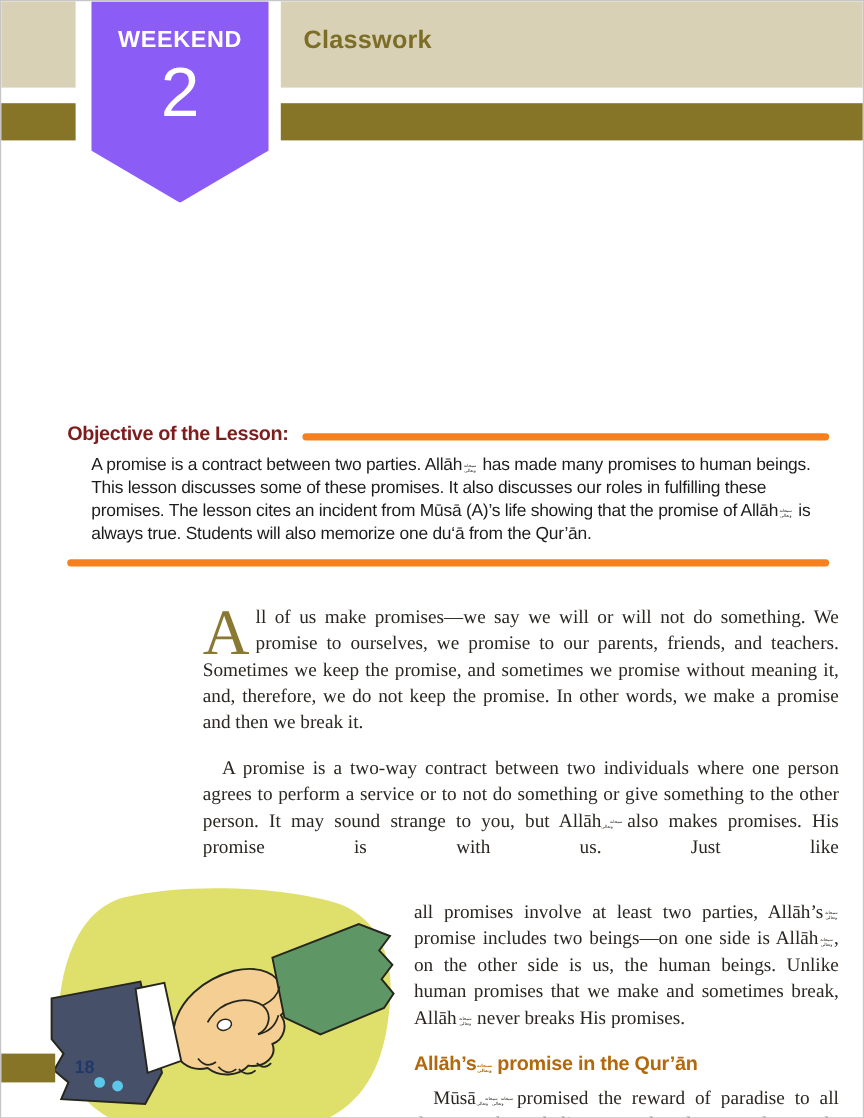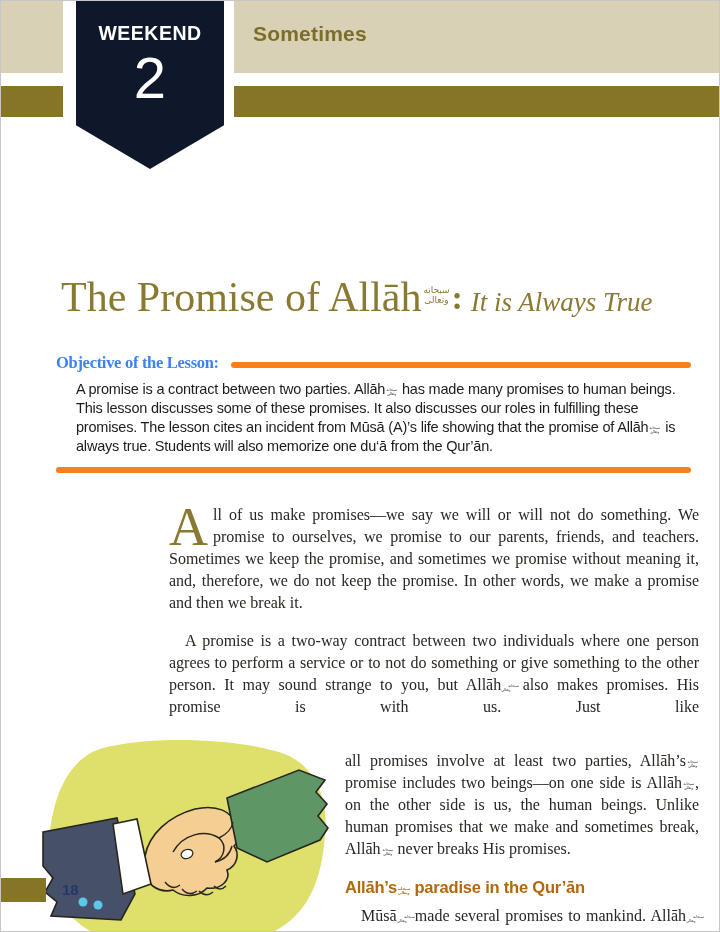--- a/index.html
+++ b/index.html
@@ -9,21 +9,21 @@
     font-family:"Liberation Serif", serif;color:#2b2621;overflow:hidden;
   }
   
   .beige-band{position:absolute;top:0;height:72px;background:#d8d1b5;}
   .beige-left{left:0;width:62px;}
   .beige-right{left:233px;right:0;}
   .olive-stripe{position:absolute;top:85px;height:31px;background:#867527;}
   .stripe-left{left:0;width:62px;}
   .stripe-right{left:233px;right:0;}
   .ribbon{
-    position:absolute;left:75px;top:0;width:148px;height:168px;background:#0f172a;
+    position:absolute;left:75px;top:0;width:148px;height:168px;background:#8b5cf6;
     clip-path:polygon(0 0,100% 0,100% 74%,50% 100%,0 74%);
     text-align:center;
   }
   .ribbon-label{
     margin-top:21px;font-family:"Liberation Sans",sans-serif;font-weight:bold;
     font-size:19.5px;letter-spacing:.5px;color:#ffffff;
   }
   .ribbon-number{
     margin-top:4px;font-family:"Liberation Sans",sans-serif;font-weight:400;
     font-size:58px;line-height:1;color:#ffffff;
@@ -40,22 +40,22 @@
     display:inline-block;width:30px;font-family:"DejaVu Sans",sans-serif;
     font-size:9px;line-height:1.1;text-align:center;color:#8a7932;
     vertical-align:8px;white-space:normal;
   }
   .title-colon{font-weight:bold;font-size:34px;color:#8a7932;margin-right:8px;vertical-align:2px;}
   .title-sub{font-style:italic;font-size:27px;color:#8a7932;}
   
   .objective{position:absolute;left:55px;right:28px;top:352px;}
   .obj-head-row{display:flex;align-items:center;}
   .obj-heading{
-    font-family:Liberation Serif, serif;font-weight:bold;font-size:16.5px;
-    letter-spacing:-.3px;color:#3b82f6;flex:none;
+    font-family:Liberation Sans, sans-serif;font-weight:bold;font-size:16.5px;
+    letter-spacing:-.3px;color:#7f1d1d;flex:none;
   }
   .obj-rule{flex:1;height:6px;background:#f5801d;border-radius:3px;margin-left:12px;margin-top:3px;}
   .obj-body{
     margin:7px 0 4px 20px;font-family:"Liberation Sans",sans-serif;font-size:14.5px;
     line-height:19px;letter-spacing:-.2px;color:#1c1c1c;text-align:left;
   }
   .obj-rule-bottom{height:6px;background:#f5801d;border-radius:3px;margin-top:11px;}
   
   .content{position:absolute;left:55px;right:20px;top:487px;font-size:16px;line-height:22px;}
   .para{text-align:justify;}
@@ -97,26 +97,23 @@
 
   <div>
     <div class="beige-band beige-left"></div>
     <div class="beige-band beige-right"></div>
     <div class="olive-stripe stripe-left"></div>
     <div class="olive-stripe stripe-right"></div>
     <div class="ribbon">
       <div class="ribbon-label">WEEKEND</div>
       <div class="ribbon-number">2</div>
     </div>
-    <div class="classwork">Sometimes</div>
+    <div class="classwork">Classwork</div>
   </div>
 
-  <div class="title-row">
-    <span class="title-main">The Promise of Allāh</span><span class="title-swt">سبحانه وتعالى</span><span class="title-colon">:</span><span class="title-sub">It is Always True</span>
-  </div>
 
   <div class="objective">
     <div class="obj-head-row">
       <span class="obj-heading">Objective of the Lesson:</span>
       <span class="obj-rule"></span>
     </div>
     <div class="obj-body"><span class="seg-text">A promise is a contract between two parties. Allāh</span><span class="seg-swt"><span class="swt-inner">سبحانه وتعالى</span></span><span class="seg-text"> has made many promises to human beings. This lesson discusses some of these promises. It also discusses our roles in fulfilling these promises. The lesson cites an incident from Mūsā (A)’s life showing that the promise of Allāh</span><span class="seg-swt"><span class="swt-inner">سبحانه وتعالى</span></span><span class="seg-text"> is always true.  Students will also memorize one du‘ā from the Qur’ān.</span></div>
     <div class="obj-rule-bottom"></div>
   </div>
 
@@ -137,22 +134,22 @@
           <path stroke="#26261c" stroke-width="1.6" d="M72,90 L96,85 L110,150 L82,160 Z" fill="#ffffff"></path>
           <path fill="none" stroke="#26261c" stroke-width="1.5" d="M132,118 C142,100 164,95 178,104 C186,111 184,123 174,128"></path>
           <ellipse fill="#ffffff" stroke="#26261c" stroke-width="1.2" cx="146" cy="120" rx="6" ry="4.5" transform="rotate(-18 146 120)"></ellipse>
           <path fill="none" stroke="#26261c" stroke-width="1.4" d="M178,104 C186,100 191,94 192,88"></path>
           <path fill="none" stroke="#26261c" stroke-width="1.4" d="M174,128 C183,126 189,120 191,112"></path>
           <path fill="none" stroke="#26261c" stroke-width="1.4" d="M124,148 q7,9 15,3 M141,155 q7,8 15,2 M158,157 q7,7 14,1 M173,152 q6,6 12,0"></path>
         </svg>
       </div>
       <div class="text-col">
         <p class="para"><span class="seg-text">all promises involve at least two parties, Allāh’s</span><span class="seg-swt"><span class="swt-inner">سبحانه وتعالى</span></span><span class="seg-text"> promise includes two beings—on one side is Allāh</span><span class="seg-swt"><span class="swt-inner">سبحانه وتعالى</span></span><span class="seg-text">, on the other side is us, the human beings. Unlike human promises that we make and sometimes break, Allāh</span><span class="seg-swt"><span class="swt-inner">سبحانه وتعالى</span></span><span class="seg-text"> never breaks His promises.</span></p>
-        <div class="subhead"><span class="seg-text">Allāh’s</span><span class="seg-swt"><span class="swt-inner">سبحانه وتعالى</span></span><span class="seg-text"> paradise in the Qur’ān</span></div>
-        <p class="para para3"><span class="seg-text">Mūsā</span><span class="seg-swt"><span class="swt-inner">سبحانه وتعالى</span></span><span class="seg-text"> made several promises to mankind. Allāh</span><span class="seg-swt"><span class="swt-inner">سبحانه وتعالى</span></span><span class="seg-text"> promised the reward of paradise to all those who believe and do good work.</span></p>
+        <div class="subhead"><span class="seg-text">Allāh’s</span><span class="seg-swt"><span class="swt-inner">سبحانه وتعالى</span></span><span class="seg-text"> promise in the Qur’ān</span></div>
+        <p class="para para3"><span class="seg-text">Mūsā</span><span class="seg-swt"><span class="swt-inner">سبحانه وتعالى</span></span><span class="seg-swt"><span class="swt-inner">سبحانه وتعالى</span></span><span class="seg-text"> promised the reward of paradise to all those who believe and do good work.</span></p>
       </div>
     </div>
   </div>
 
   <div class="footer">
     <span class="footer-bar"></span>
     <span class="page-num">18</span>
   </div>
 
 </div>

